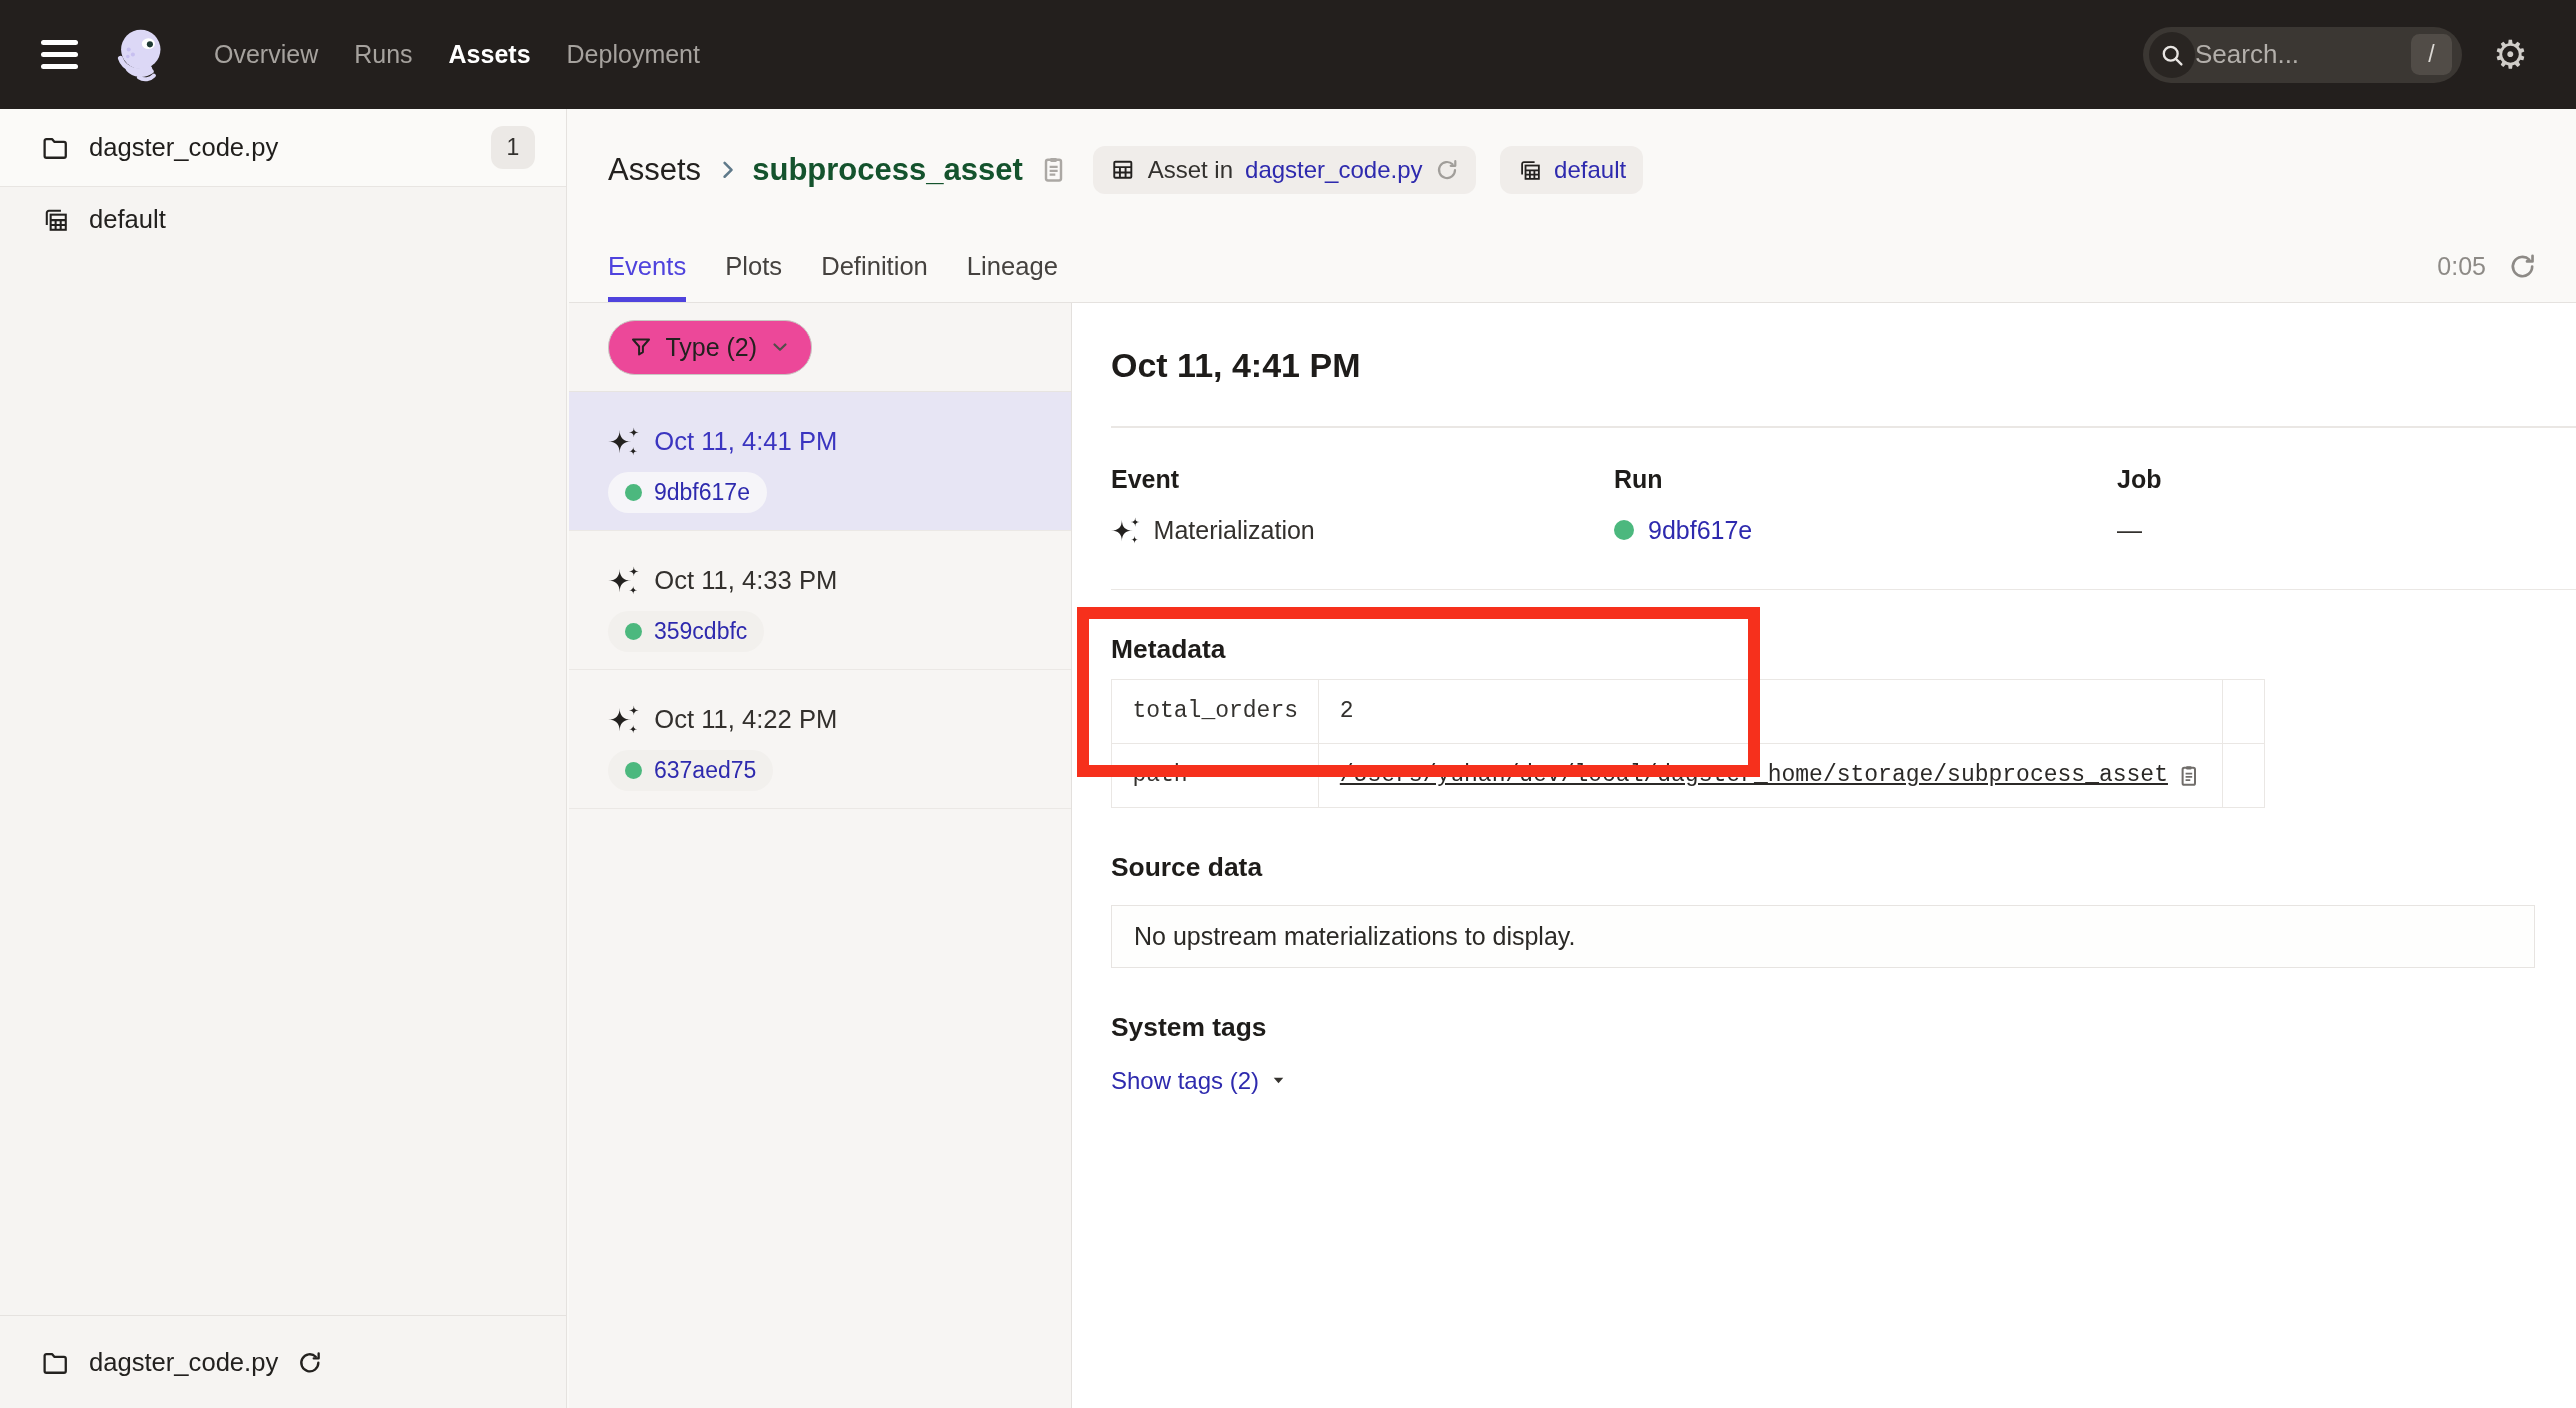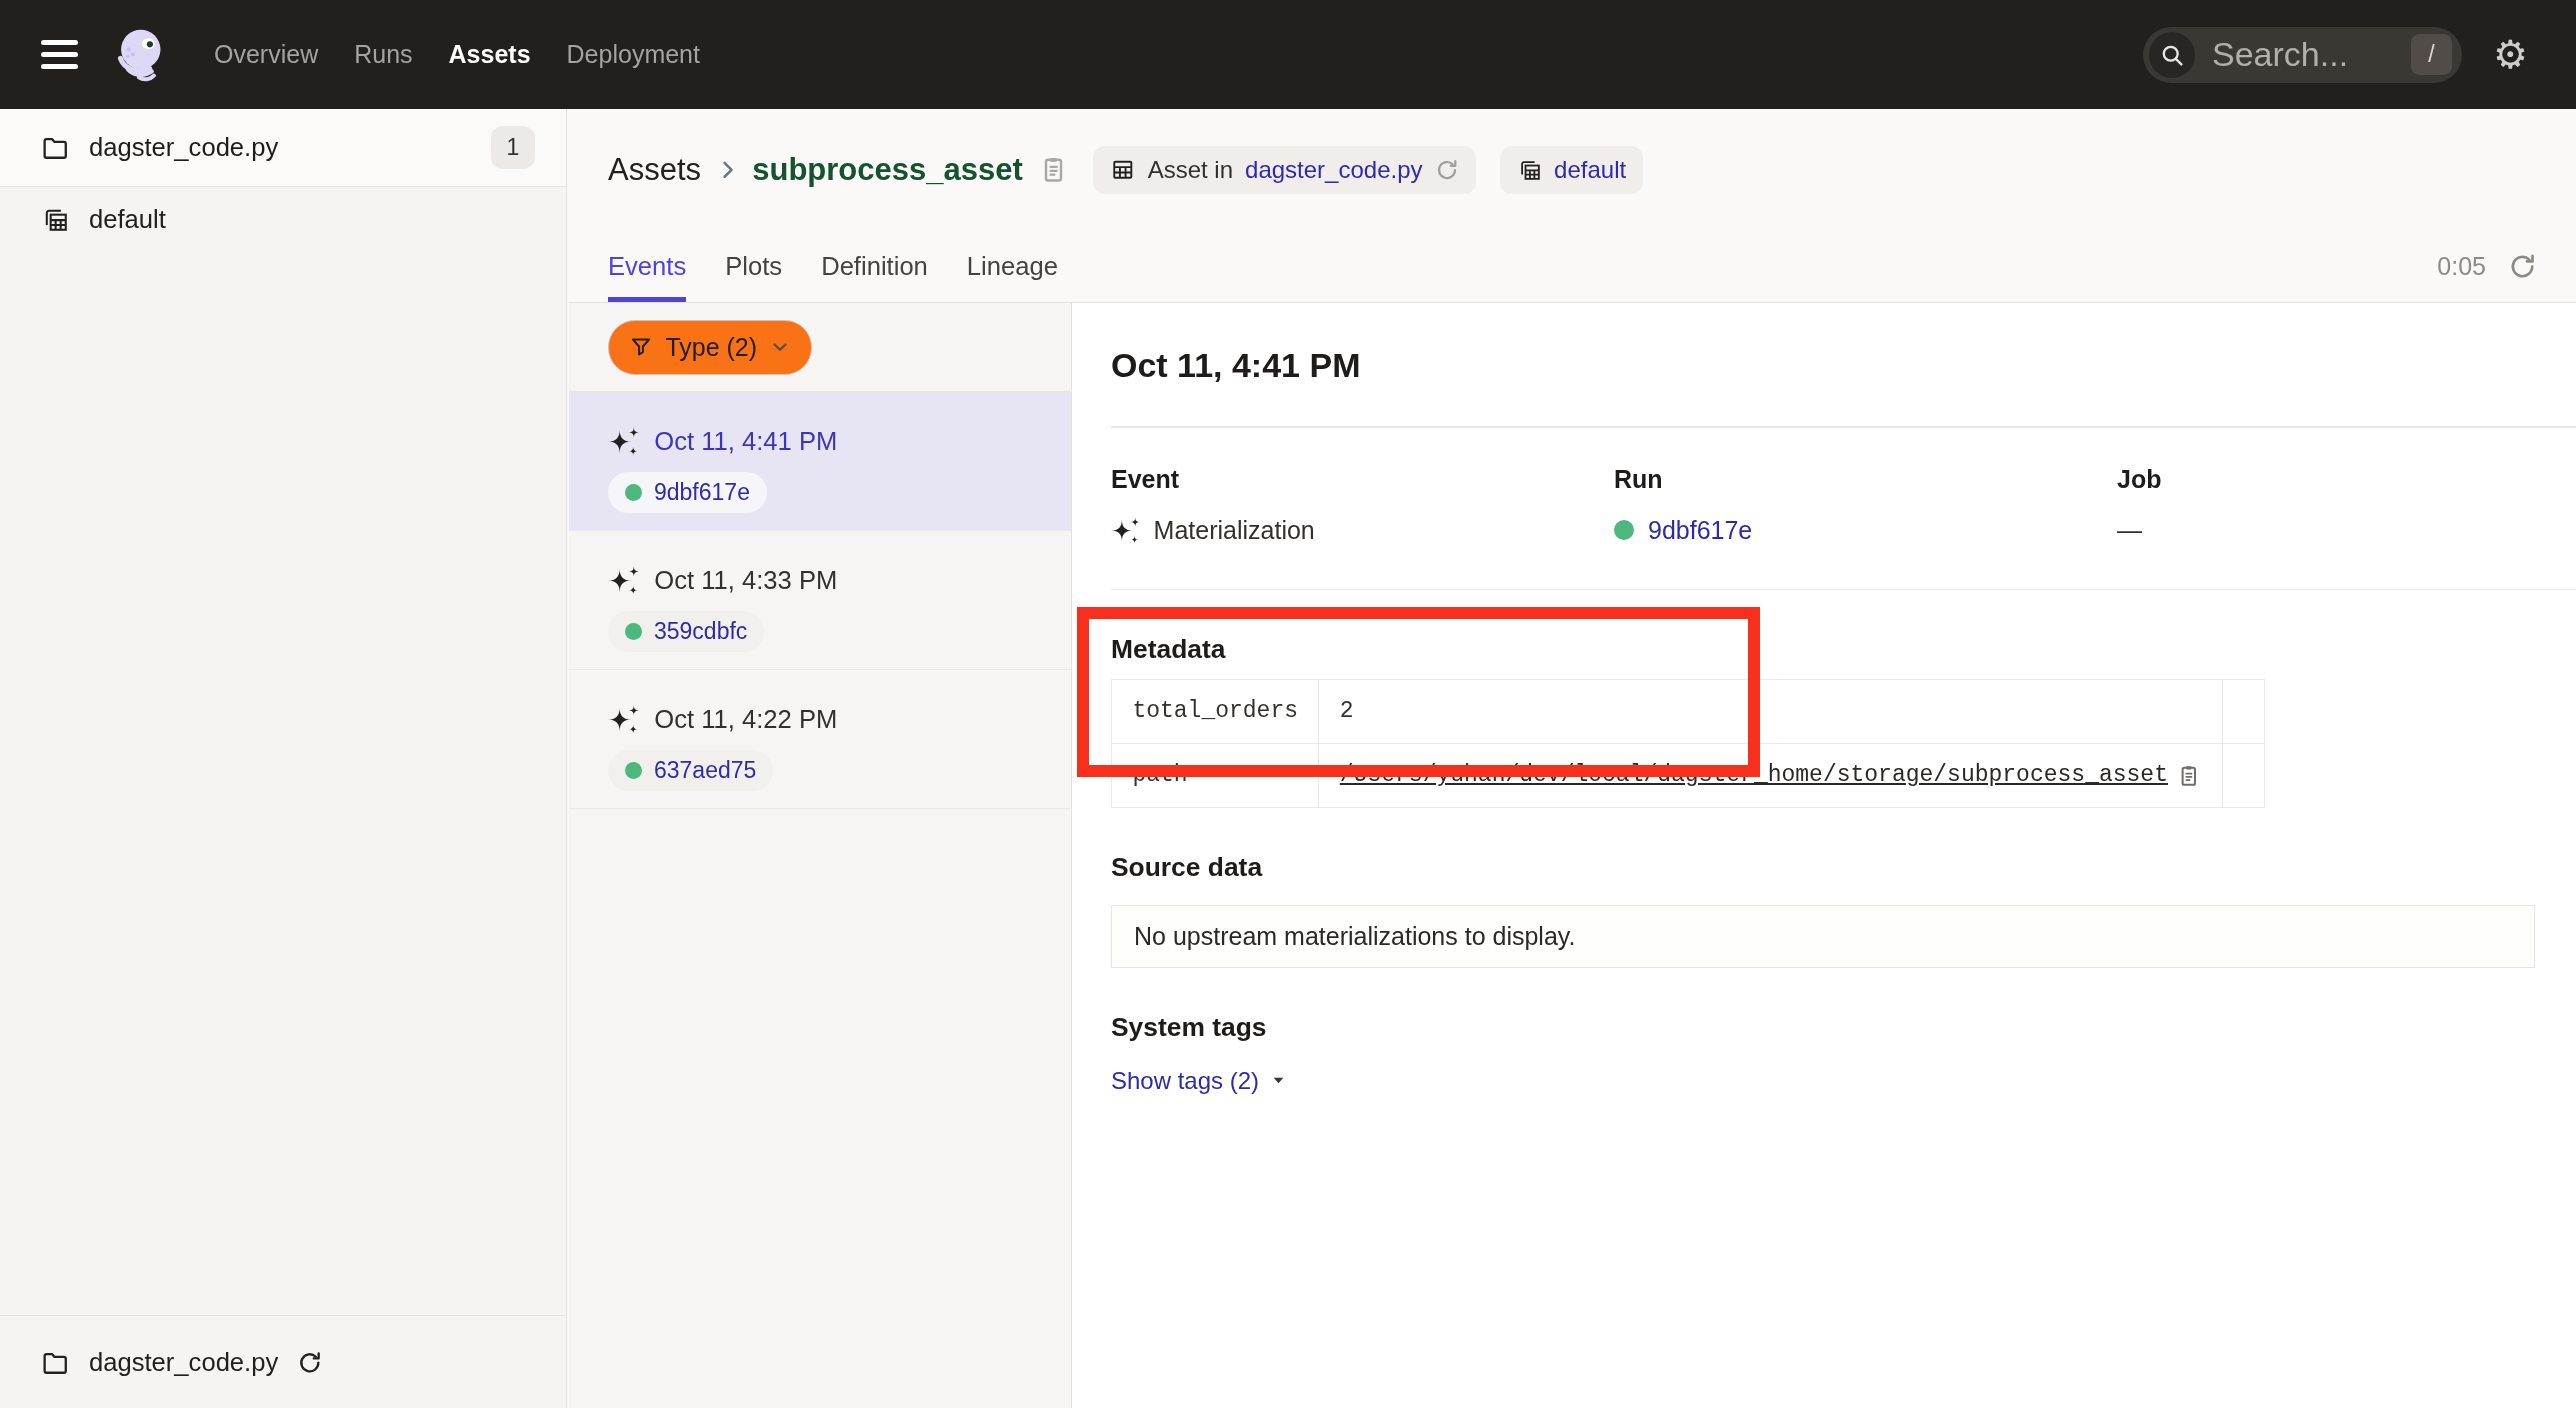--- a/index.html
+++ b/index.html
@@ -28,21 +28,21 @@
   .search {
     margin-left: auto; width: 319px; height: 56px; border-radius: 29px;
     background: #3B3733; display: flex; align-items: center; padding: 0 10.2px 0 6px;
   }
   .search-circle {
     width: 46px; height: 46px; border-radius: 50%; background: #292522;
     display: flex; align-items: center; justify-content: center; flex: none;
   }
   .search input {
     background: transparent; border: 0; outline: none;
-    color: #ffffff; font-size: 34px; margin-left: 17px; width: 170px;
+    color: #ffffff; font-size: 26px; width: 170px;
     font-family: "Liberation Sans", sans-serif;
   }
   .search input::placeholder { color: #B3AFAB; }
   .slash-key {
     margin-left: auto; width: 41px; height: 41px; border-radius: 8.5px;
     background: #514C47; color: #DCD9D5; font-size: 23px;
     display: flex; align-items: center; justify-content: center;
   }
   .gear {
     margin-left: 31px; font-size: 39px; color: #D0CDC9; cursor: pointer;
@@ -116,21 +116,21 @@
 
   .content { flex: 1; display: flex; min-height: 0; }
 
   
   .events-col {
     width: 503px; flex: none; background: #F7F5F3;
     border-right: 1.7px solid #E3E0DD; display: flex; flex-direction: column;
   }
   .filter-row { height: 89px; flex: none; border-bottom: 1.7px solid #E7E4E1; display: flex; align-items: center; padding: 0 39px; }
   .type-btn {
-    height: 55px; border: 1.7px solid #C9C6C2; border-radius: 27px; background: #f97316;
+    height: 55px; border: 1.7px solid #C9C6C2; border-radius: 27px; background: #ec4899;
     display: inline-flex; align-items: center; gap: 12px; padding: 0 20.4px;
     font-size: 25px; color: #23211F; cursor: pointer;
   }
   .type-btn .chev { color: #514E4A; }
   .event-item { height: 139px; border-bottom: 1.7px solid #EBE8E5; padding: 34px 0 0 39px; cursor: pointer; }
   .event-item.selected { background: #E7E5F4; }
   .event-date { display: flex; align-items: center; gap: 15.3px; font-size: 25.6px; color: #33302D; }
   .event-item.selected .event-date { color: #3B35C0; }
   .run-pill {
     margin-top: 15.3px; display: inline-flex; align-items: center; gap: 12px;

